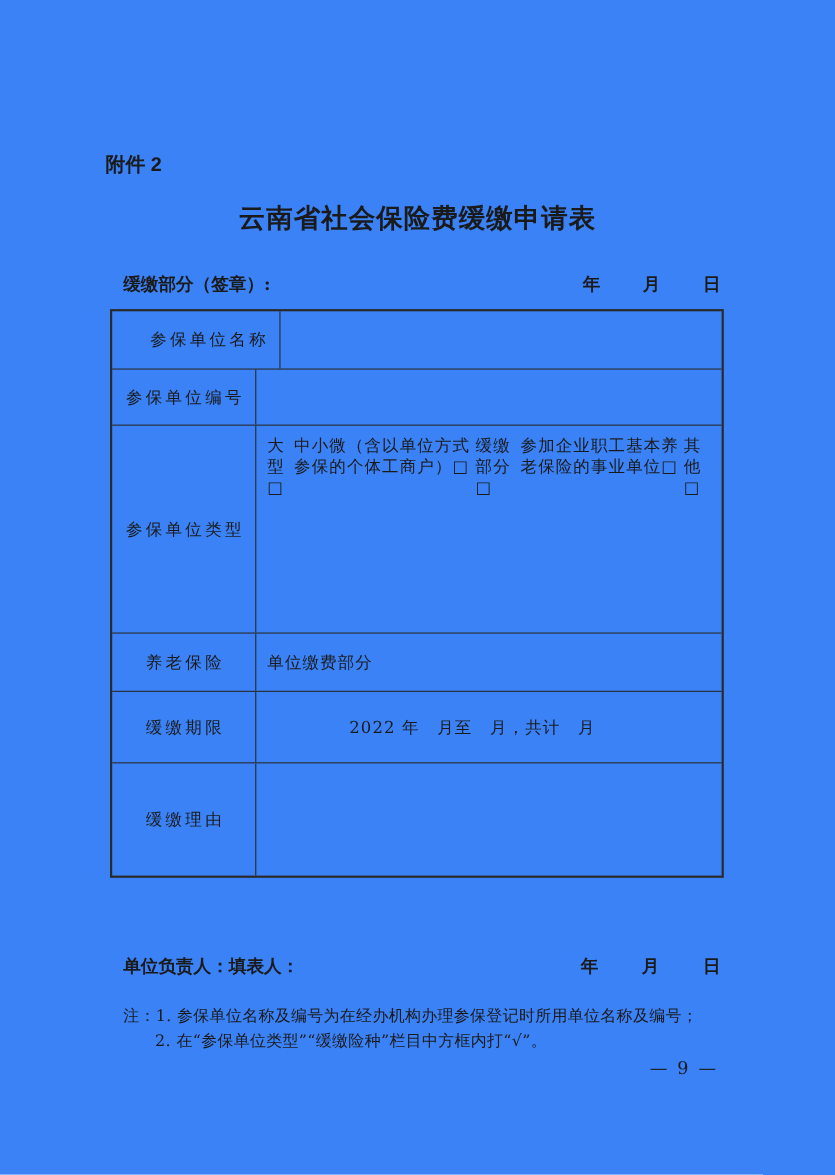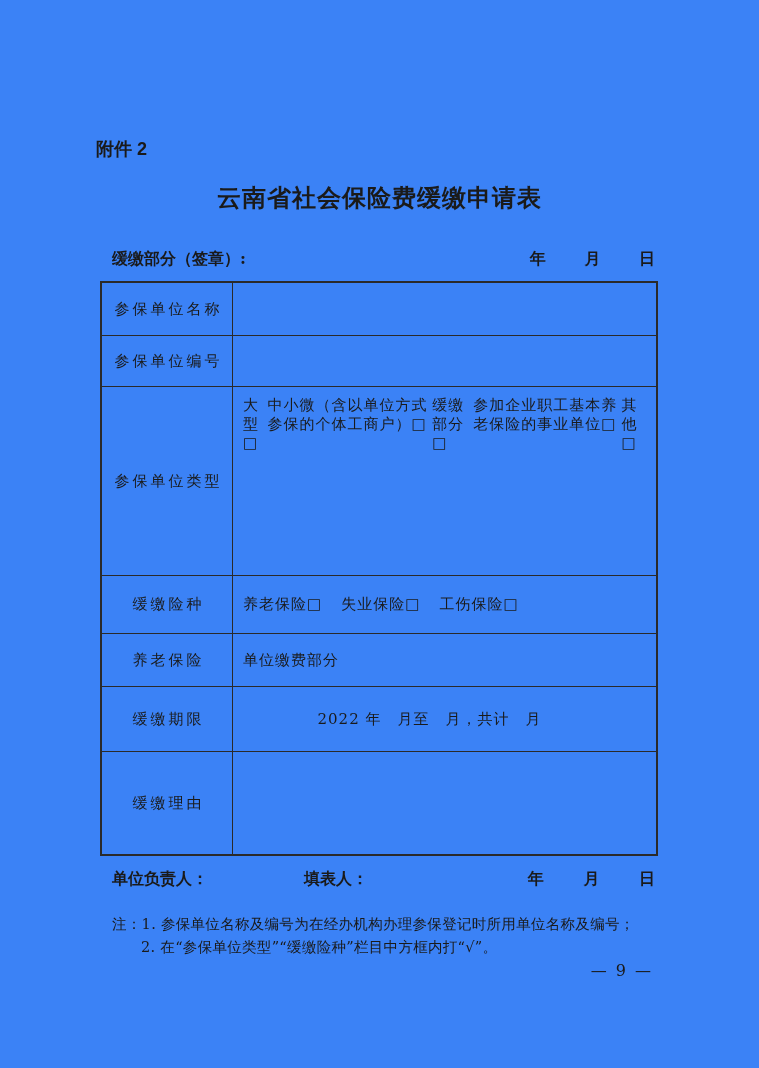--- a/index.html
+++ b/index.html
@@ -32,40 +32,40 @@
   .frow + .frow { border-top:1px solid #2a2a2a; }
   .fcell-label {
     flex:0 0 131px; box-sizing:border-box; border-right:1px solid #2a2a2a;
     display:flex; align-items:center; justify-content:center;
     font-size:15px; letter-spacing:3px; padding-left:3px; text-align:center;
   }
   .fcell-value {
     flex:1; display:flex; align-items:center;
     padding:0 10px; font-size:15px; letter-spacing:1px; box-sizing:border-box;
   }
-  .h-name   { height:52px; }
+  .h-name   { height:52px;padding-left:22px; }
   .h-code   { height:51px; }
   .h-type   { height:189px; }
   .h-ins    { height:58px; }
   .h-part   { height:53px; }
   .h-period { height:65px; }
   .h-reason { height:103px; }
   .options-stack {
     flex:1; display:flex; flex-direction:row; justify-content:space-around;
     padding:9px 10px; font-size:15px; letter-spacing:1px; box-sizing:border-box;
   }
   .options-inline { flex:1; display:flex; align-items:center; padding:0 10px;
     font-size:15px; letter-spacing:1px; box-sizing:border-box; }
   .options-inline span { margin-right:19px; }
   .fcell-center { justify-content:center; text-align:center; padding-right:40px; }
   .sign-row {
     position:absolute; left:112px; top:869px; width:543px;
     display:flex; align-items:center; font-size:16px; font-weight:600;
   }
-  .sign-filler { margin-left:96px; }
+  .sign-filler { }
   .sign-date { margin-left:auto; }
   .sign-date span { margin-left:34px; }
   .notes {
     position:absolute; left:112px; top:913px; width:545px;
     font-size:14.5px; line-height:23px; letter-spacing:0.3px;
   }
   .note-indent { padding-left:29px; }
   .page-number {
     position:absolute; left:0; top:961px; width:759px; box-sizing:border-box;
     text-align:right; padding-right:106px; font-size:16px; letter-spacing:2px;
@@ -105,28 +105,20 @@
       <div class="fcell-label">参保单位类型</div>
       <div class="options-stack">
         <div>大型□</div>
         <div>中小微（含以单位方式参保的个体工商户）□</div>
         <div>缓缴部分□</div>
         <div>参加企业职工基本养老保险的事业单位□</div>
         <div>其他□</div>
       </div>
     </div>
 
-    <div class="frow h-ins">
-      <div class="fcell-label">缓缴险种</div>
-      <div class="options-inline">
-        <span>养老保险□</span>
-        <span>失业保险□</span>
-        <span>工伤保险□</span>
-      </div>
-    </div>
 
     <div class="frow h-part">
       <div class="fcell-label">养老保险</div>
       <div class="fcell-value">单位缴费部分</div>
     </div>
 
     <div class="frow h-period">
       <div class="fcell-label">缓缴期限</div>
       <div class="fcell-value fcell-center">2022 年　月至　月，共计　月</div>
     </div>

